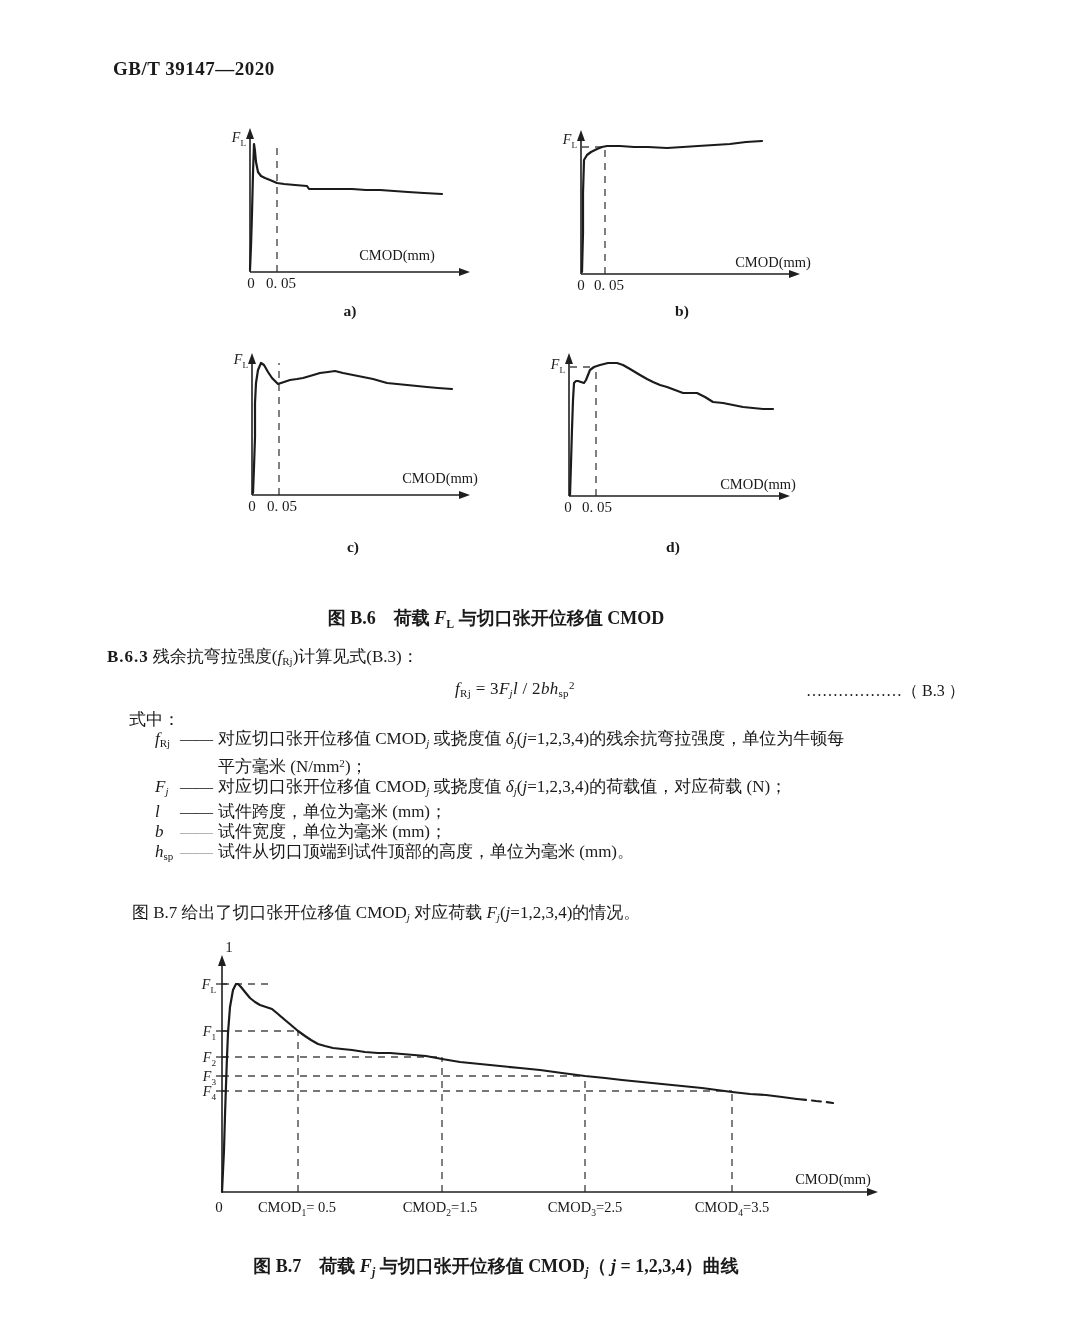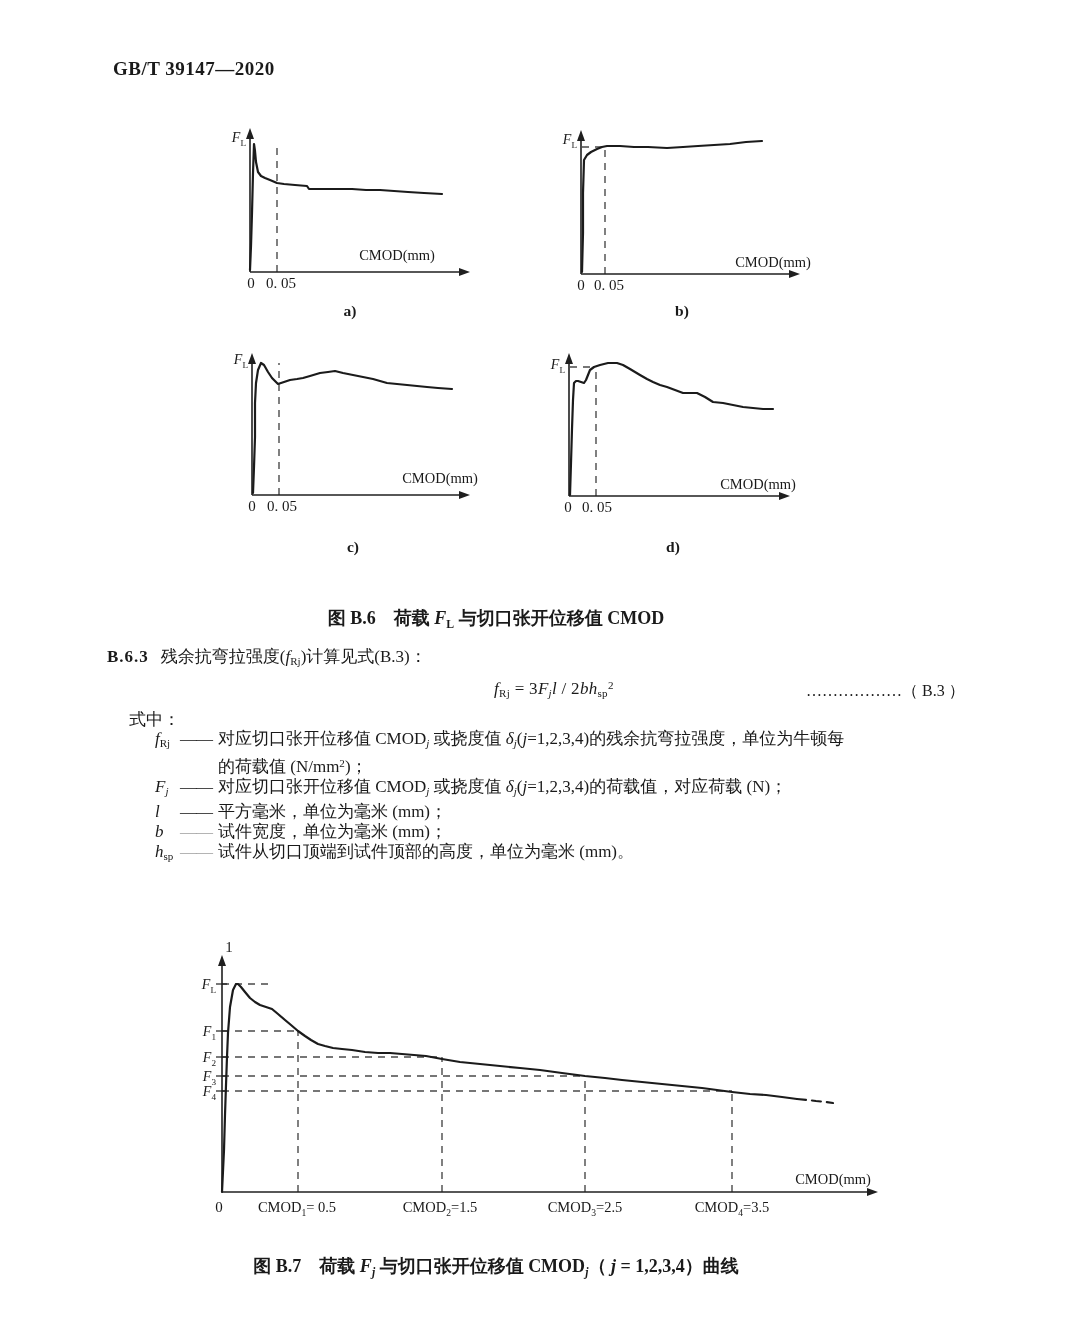--- a/index.html
+++ b/index.html
@@ -9,22 +9,22 @@
   .chart{position:absolute;}
   .chart-a{left:180px;top:118px;}
   .chart-b{left:520px;top:118px;}
   .chart-c{left:180px;top:345px;}
   .chart-d{left:520px;top:345px;}
   .chart-b7{left:150px;top:935px;}
   .caption{position:absolute;left:0;width:992px;text-align:center;font-weight:bold;font-size:18px;}
   .cap-b6{top:606px;}
   .cap-b7{top:1254px;}
   .b63{position:absolute;left:107px;top:645px;font-size:17px;}
-  .b63 .num{font-weight:bold;margin-right:12px;letter-spacing:1px;}
-  .formula{position:absolute;left:455px;top:679px;font-size:17px;letter-spacing:.3px;margin-left:39px;}
+  .b63 .num{font-weight:bold;margin-right:4px;letter-spacing:1px;}
+  .formula{position:absolute;left:455px;top:679px;font-size:17px;letter-spacing:.3px;}
   .formula-ref{position:absolute;left:806px;top:681px;font-size:16px;white-space:nowrap;}
   .where{position:absolute;left:129px;top:708px;font-size:17px;}
   .defs{position:absolute;left:155px;top:729px;width:806px;font-size:17px;line-height:20px;}
   .def-row{display:flex;align-items:flex-start;}
   .def-term{min-width:25px;}
   .def-dash{margin-right:6px;white-space:nowrap;letter-spacing:-1px;}
   .def-desc{flex:1;}
   .def-line{display:block;}
   .note{position:absolute;left:132px;top:901px;font-size:17px;}
   .it{font-style:italic;}
@@ -106,53 +106,54 @@
   </div>
 
   <div class="where">式中：</div>
 
   <div class="defs">
     <div class="def-row">
       <span class="def-term"><span class="it">f</span><span class="sb">Rj</span></span>
       <span class="def-dash" style="color: rgb(42, 42, 42);">——</span>
       <span class="def-desc">
         <span class="def-line"><span>对应切口张开位移值 CMOD</span><span class="sb it">j</span><span> 或挠度值 </span><span class="it">δ</span><span class="sb it">j</span><span>(</span><span class="it">j</span><span>=1,2,3,4)的残余抗弯拉强度，单位为牛顿每</span></span>
-        <span class="def-line"><span>的荷载值 (N/mm</span><span class="sp">2</span><span>)；</span></span>
+        <span class="def-line"><span>平方毫米 (N/mm</span><span class="sp">2</span><span>)；</span></span>
       </span>
     </div>
     <div class="def-row">
       <span class="def-term"><span class="it">F</span><span class="sb it">j</span></span>
       <span class="def-dash" style="color: rgb(42, 42, 42);">——</span>
       <span class="def-desc">
         <span class="def-line"><span>对应切口张开位移值 CMOD</span><span class="sb it">j</span><span> 或挠度值 </span><span class="it">δ</span><span class="sb it">j</span><span>(</span><span class="it">j</span><span>=1,2,3,4)的荷载值，对应荷载 (N)；</span></span>
       </span>
     </div>
     <div class="def-row">
       <span class="def-term"><span class="it">l</span></span>
       <span class="def-dash" style="color: rgb(42, 42, 42);">——</span>
       <span class="def-desc">
-        <span class="def-line"><span>平方毫米，单位为毫米 (mm)；</span></span>
+        <span class="def-line"><span>试件跨度，单位为毫米 (mm)；</span></span>
       </span>
     </div>
     <div class="def-row">
       <span class="def-term"><span class="it">b</span></span>
       <span class="def-dash" style="color: rgb(168, 168, 168);">——</span>
       <span class="def-desc">
         <span class="def-line"><span>试件宽度，单位为毫米 (mm)；</span></span>
       </span>
     </div>
     <div class="def-row">
       <span class="def-term"><span class="it">h</span><span class="sb">sp</span></span>
       <span class="def-dash" style="color: rgb(168, 168, 168);">——</span>
       <span class="def-desc">
         <span class="def-line"><span>试件从切口顶端到试件顶部的高度，单位为毫米 (mm)。</span></span>
       </span>
     </div>
   </div>
 
+  <div class="note"><span>图 B.7 给出了切口张开位移值 CMOD</span><span class="sb it">j</span><span> 对应荷载 </span><span class="it">F</span><span class="sb it">j</span><span>(</span><span class="it">j</span><span>=1,2,3,4)的情况。</span></div>
 
   <svg class="chart chart-b7" viewBox="0 0 780 295" width="780" height="295">
       <line x1="72" y1="49" x2="118" y2="49" stroke="#4a4a4a" stroke-width="1.4" stroke-dasharray="7 6"></line>
       <line x1="72" y1="96" x2="148" y2="96" stroke="#4a4a4a" stroke-width="1.4" stroke-dasharray="7 6"></line>
       <line x1="72" y1="122" x2="292" y2="122" stroke="#4a4a4a" stroke-width="1.4" stroke-dasharray="7 6"></line>
       <line x1="72" y1="141" x2="435" y2="141" stroke="#4a4a4a" stroke-width="1.4" stroke-dasharray="7 6"></line>
       <line x1="72" y1="156" x2="582" y2="156" stroke="#4a4a4a" stroke-width="1.4" stroke-dasharray="7 6"></line>
       <line x1="148" y1="257" x2="148" y2="96" stroke="#4a4a4a" stroke-width="1.4" stroke-dasharray="7 6"></line>
       <line x1="292" y1="257" x2="292" y2="122" stroke="#4a4a4a" stroke-width="1.4" stroke-dasharray="7 6"></line>
       <line x1="435" y1="257" x2="435" y2="141" stroke="#4a4a4a" stroke-width="1.4" stroke-dasharray="7 6"></line>

